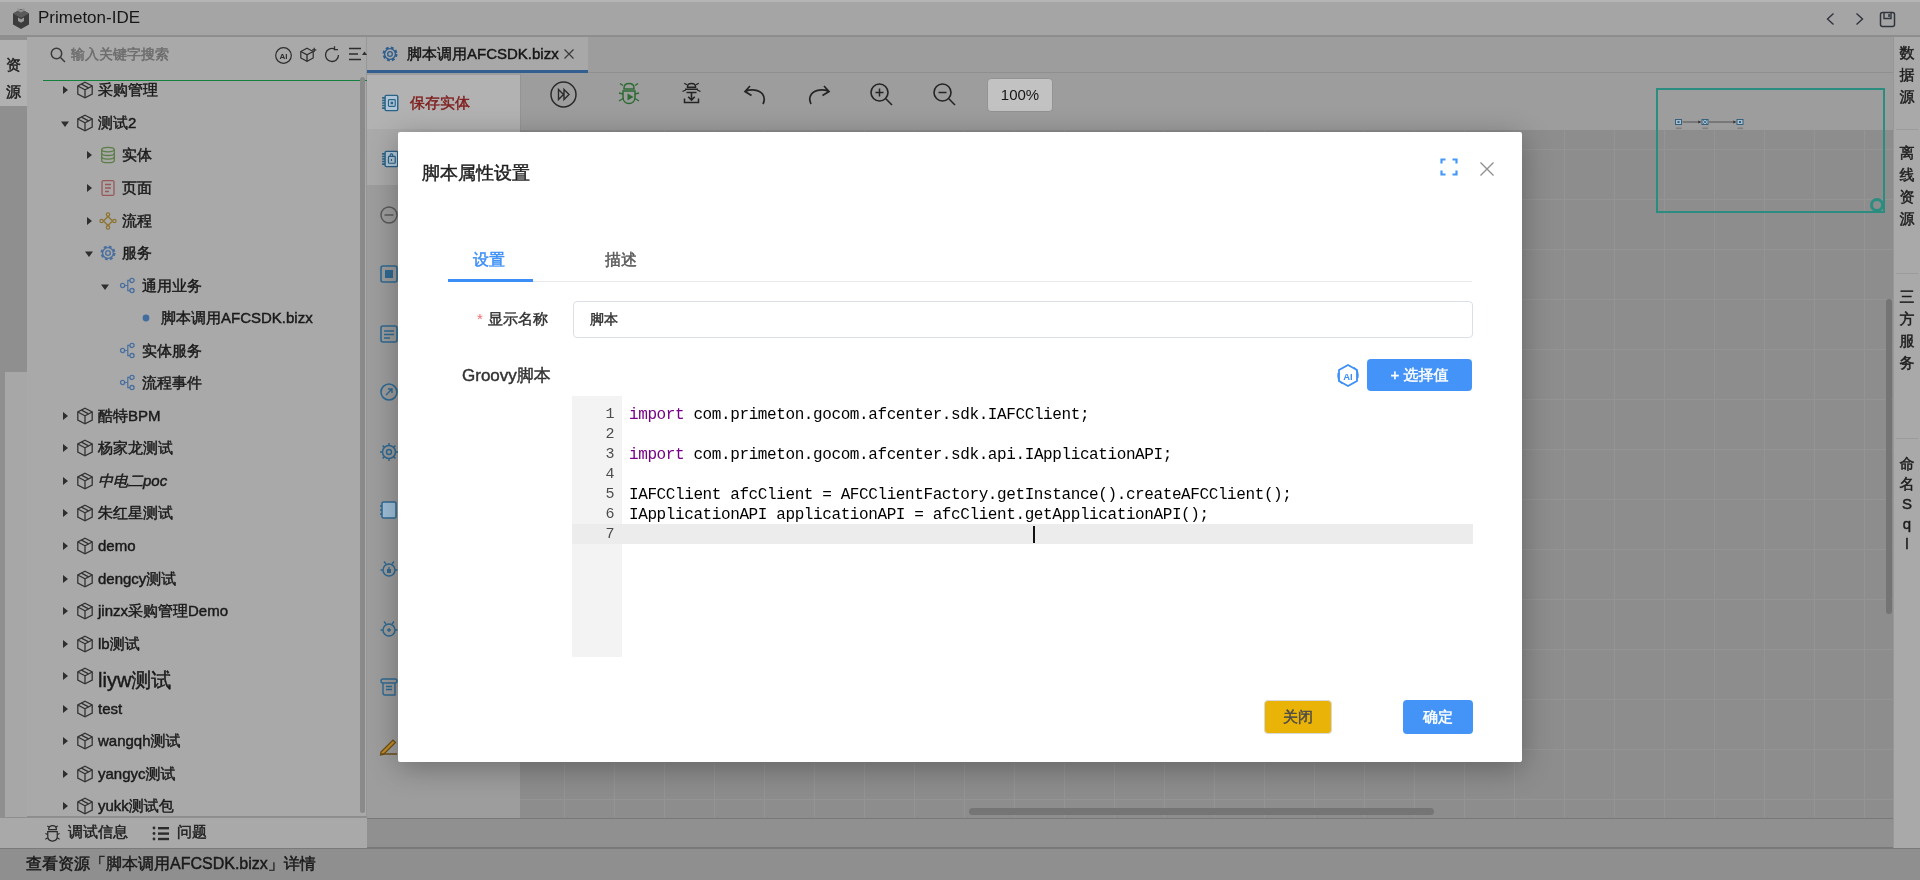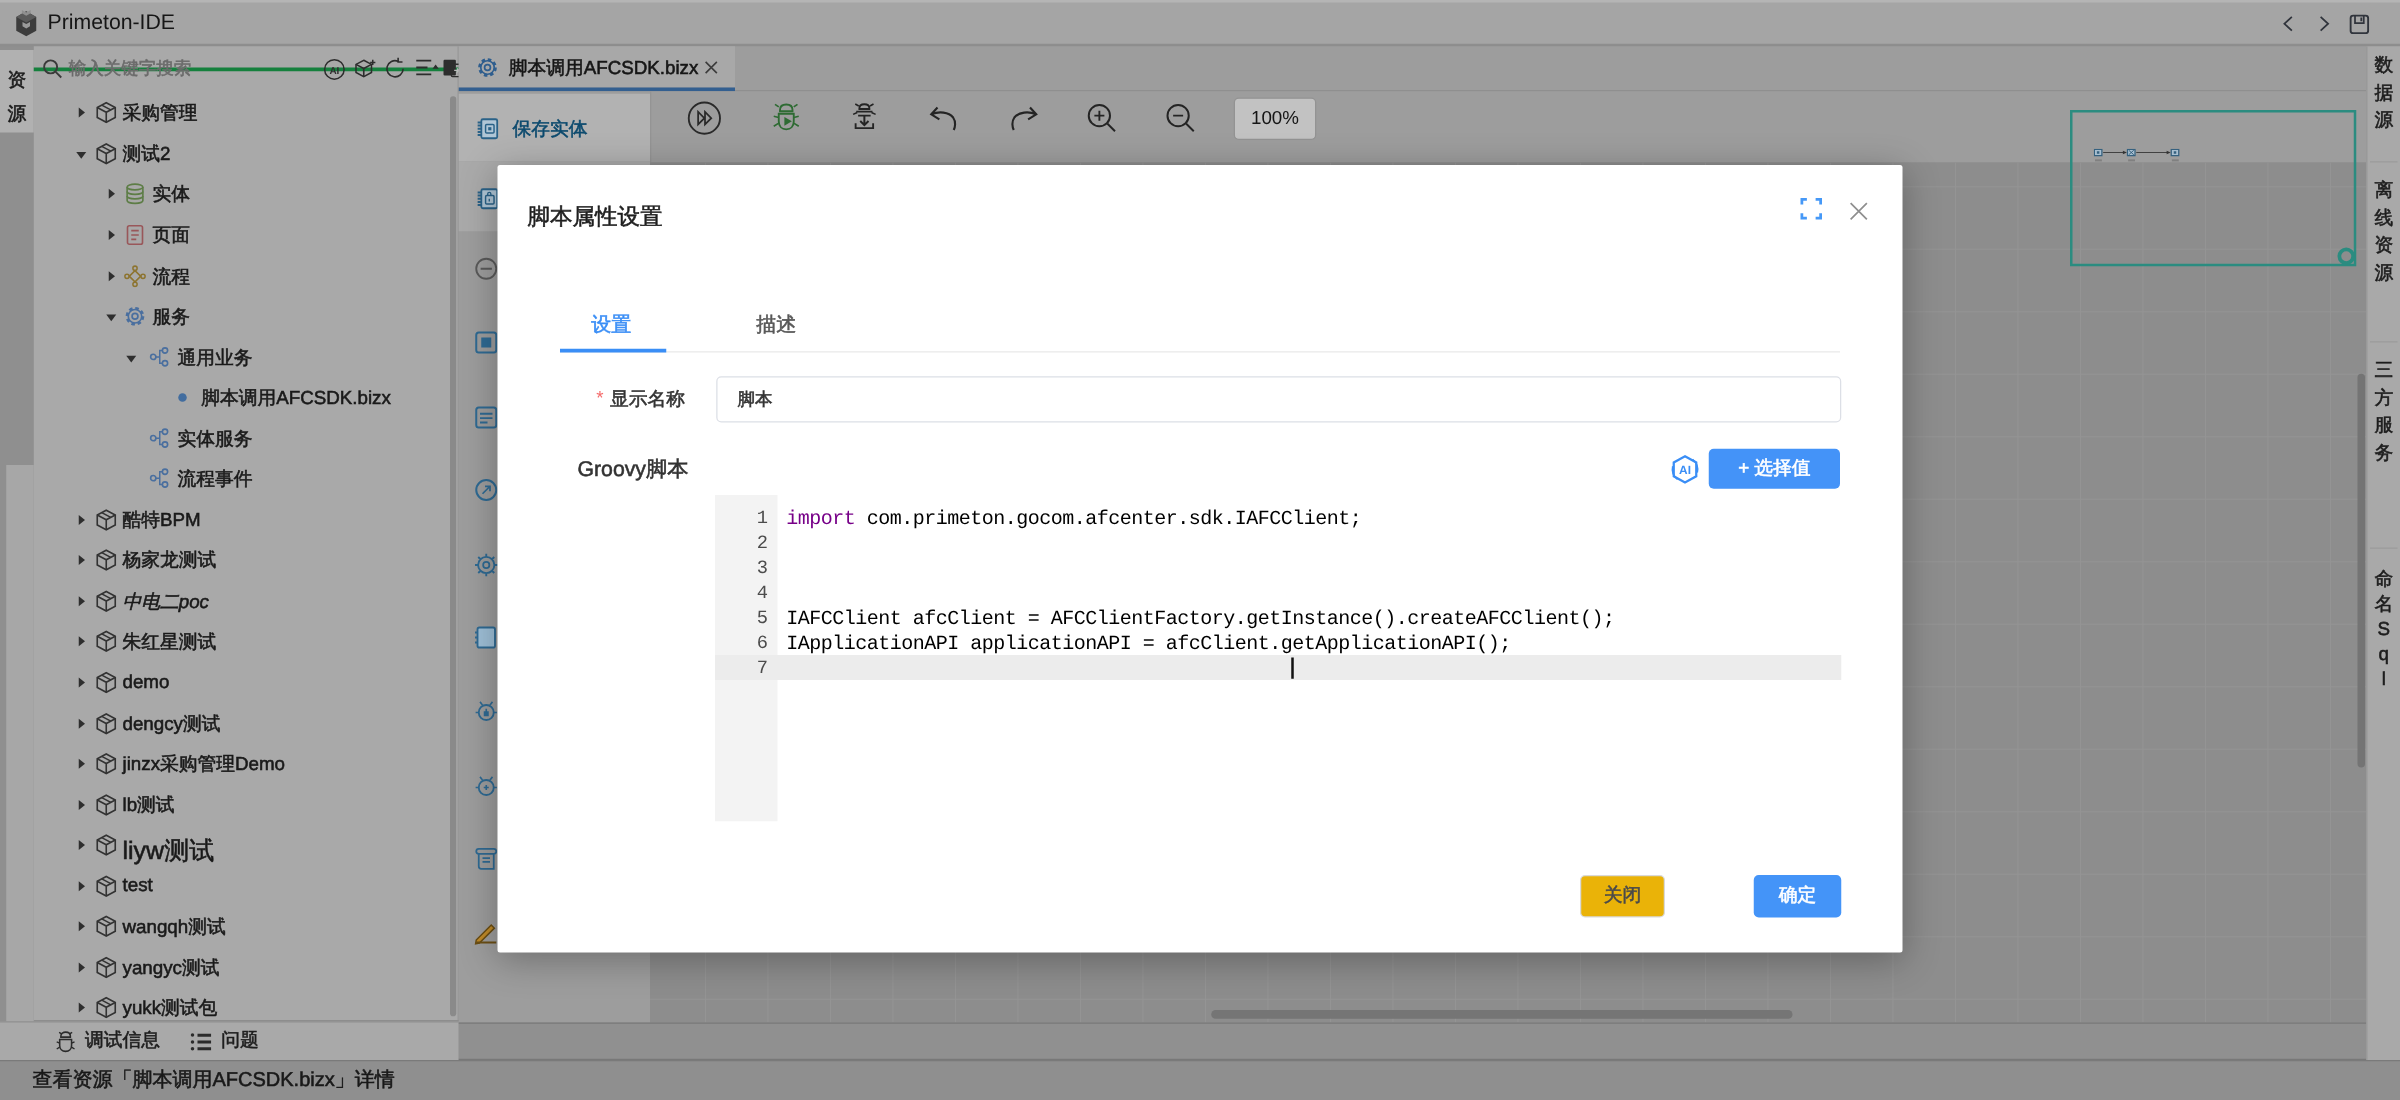--- a/index.html
+++ b/index.html
@@ -33,21 +33,21 @@
     </svg>
 </div>
 
 <div class="abs" id="rail" style="left:0;top:37px;width:27px;height:813px;background:#8f8f8f;">
   <div class="abs" style="left:0;top:335px;width:27px;height:478px;background:#a7a7a7;border-left:5px solid #8f8f8f;box-sizing:border-box;"></div>
   <div class="abs ck" style="left:0;top:3px;width:27px;height:66px;background:#b1b1b1;text-align:center;font-size:15px;color:#1b1b1b;line-height:27px;padding-top:11px;box-sizing:border-box;">资<br>源</div>
 </div>
 
 <div class="abs" id="tree" style="left:27px;top:37px;width:340px;height:779px;background:#a9a9a9;border-right:1px solid #979797;box-sizing:border-box;">
 
-  <div class="abs" style="left:0;top:0;width:340px;height:20px;border-bottom:3px solid #15803d;box-sizing:border-box;">
+  <div class="abs" style="left:16px;top:0;width:340px;height:44px;border-bottom:1px solid #15803d;box-sizing:border-box;">
     <svg class="abs" style="left:6px;top:9px" width="18" height="18" viewBox="0 0 18 18">
         <circle cx="7.5" cy="7.5" r="5.2" stroke="#3a3a3a" stroke-width="1.5" fill="none"></circle>
         <path d="M11.5 11.5 L16 16" stroke="#3a3a3a" stroke-width="1.5"></path>
       </svg>
     <div class="abs ck" style="left:28px;top:9px;font-size:14px;color:#6b6b6b;">输入关键字搜索</div>
     <svg class="abs" style="left:231px;top:9px" width="19" height="19" viewBox="0 0 19 19">
         <circle cx="9.5" cy="9.5" r="7.8" fill="none" stroke="#2d2d2d" stroke-width="1.2"></circle>
         <text x="9.5" y="13" font-size="8" font-weight="bold" text-anchor="middle" fill="#2d2d2d" font-family="Liberation Sans">AI</text>
       </svg>
 <svg class="abs" style="left:255px;top:8px" width="20" height="20" viewBox="0 0 20 20">
@@ -348,21 +348,21 @@
     <div class="abs ck" style="left:40px;top:8px;font-size:15px;color:#161616;">脚本调用AFCSDK.bizx</div>
     <svg class="abs" style="left:196px;top:11px" width="12" height="12" viewBox="0 0 12 12">
         <path d="M1.5 1.5 L10.5 10.5 M10.5 1.5 L1.5 10.5" stroke="#3c3c3c" stroke-width="1.3"></path>
       </svg>
   </div>
   <div class="abs" style="left:0;top:33px;width:221px;height:3px;background:#335f90;"></div>
 </div>
 
 <div class="abs" id="palette" style="left:367px;top:73px;width:153px;height:777px;background:#9d9d9d;">
   <div class="abs" style="left:0;top:2px;width:153px;height:54px;background:#b2b2b2;">
-    <div class="abs ck" style="left:43px;top:19px;font-size:15px;color:#0c4a6e;font-family:Liberation Mono, monospace;">保存实体</div>
+    <div class="abs ck" style="left:43px;top:19px;font-size:15px;color:#7f1d1d;font-family:Liberation Mono, monospace;">保存实体</div>
   </div>
   <div class="abs" style="left:0;top:56px;width:153px;height:56px;background:#aaaaaa;"></div>
   <div class="abs" style="left:13px;top:19px">
       <svg width="22" height="22" viewBox="0 0 26 26">
         <rect x="6" y="4" width="15" height="18" rx="1.5" fill="#b0c6d6" stroke="#2a6288" stroke-width="1.7"></rect>
         <path d="M6 7 L2.5 7 M6 10 L2.5 10 M6 13 L2.5 13 M6 16 L2.5 16 M6 19 L2.5 19" stroke="#2a6288" stroke-width="1.9"></path>
         <rect x="10" y="9" width="8" height="8" rx="1" fill="none" stroke="#2a6288" stroke-width="1.4"></rect>
         <rect x="12.5" y="11.5" width="3" height="3" fill="#2a6288"></rect>
       </svg>
     </div>
@@ -550,20 +550,21 @@
     <div class="abs" style="left:0;top:0;width:50px;height:261px;background:#f3f3f3;"></div>
     <div class="abs" style="left:0;top:128px;width:901px;height:20px;background:#ececec;"></div>
     <div class="abs" style="left:0;top:9px;width:42px;text-align:right;font-size:15px;color:#4c4c4c;line-height:20px;">1</div>
 <div class="abs" style="left:0;top:29px;width:42px;text-align:right;font-size:15px;color:#4c4c4c;line-height:20px;">2</div>
 <div class="abs" style="left:0;top:49px;width:42px;text-align:right;font-size:15px;color:#4c4c4c;line-height:20px;">3</div>
 <div class="abs" style="left:0;top:69px;width:42px;text-align:right;font-size:15px;color:#4c4c4c;line-height:20px;">4</div>
 <div class="abs" style="left:0;top:89px;width:42px;text-align:right;font-size:15px;color:#4c4c4c;line-height:20px;">5</div>
 <div class="abs" style="left:0;top:109px;width:42px;text-align:right;font-size:15px;color:#4c4c4c;line-height:20px;">6</div>
 <div class="abs" style="left:0;top:129px;width:42px;text-align:right;font-size:15px;color:#4c4c4c;line-height:20px;">7</div>
     <div class="abs" style="left:57px;top:9px;white-space:pre;color:#000;line-height:20px;"><span style="color:#770088">import</span> com.primeton.gocom.afcenter.sdk.IAFCClient;</div>
+<div class="abs" style="left:57px;top:49px;white-space:pre;color:#000;line-height:20px;"><span style="color:#770088">import</span> com.primeton.gocom.afcenter.sdk.api.IApplicationAPI;</div>
 <div class="abs" style="left:57px;top:69px;white-space:pre;color:#000;line-height:20px;"></div>
 <div class="abs" style="left:57px;top:109px;white-space:pre;color:#000;line-height:20px;">IApplicationAPI applicationAPI = afcClient.getApplicationAPI();</div>
 <div class="abs" style="left:57px;top:89px;white-space:pre;color:#000;line-height:20px;">IAFCClient afcClient = AFCClientFactory.getInstance().createAFCClient();</div>
     <div class="abs" style="left:461px;top:130px;width:2px;height:17px;background:#111;"></div>
   </div>
 
   <div class="abs ck" style="left:866px;top:568px;width:68px;height:34px;border:1px solid #d9d9d9;border-radius:4px;box-sizing:border-box;text-align:center;line-height:32px;font-size:15px;color:#4a4a4a;background:#eab308;">关闭</div>
   <div class="abs ck" style="left:1005px;top:568px;width:70px;height:34px;background:#4494f8;border-radius:4px;text-align:center;line-height:34px;font-size:15px;color:#fff;">确定</div>
 </div>
 

